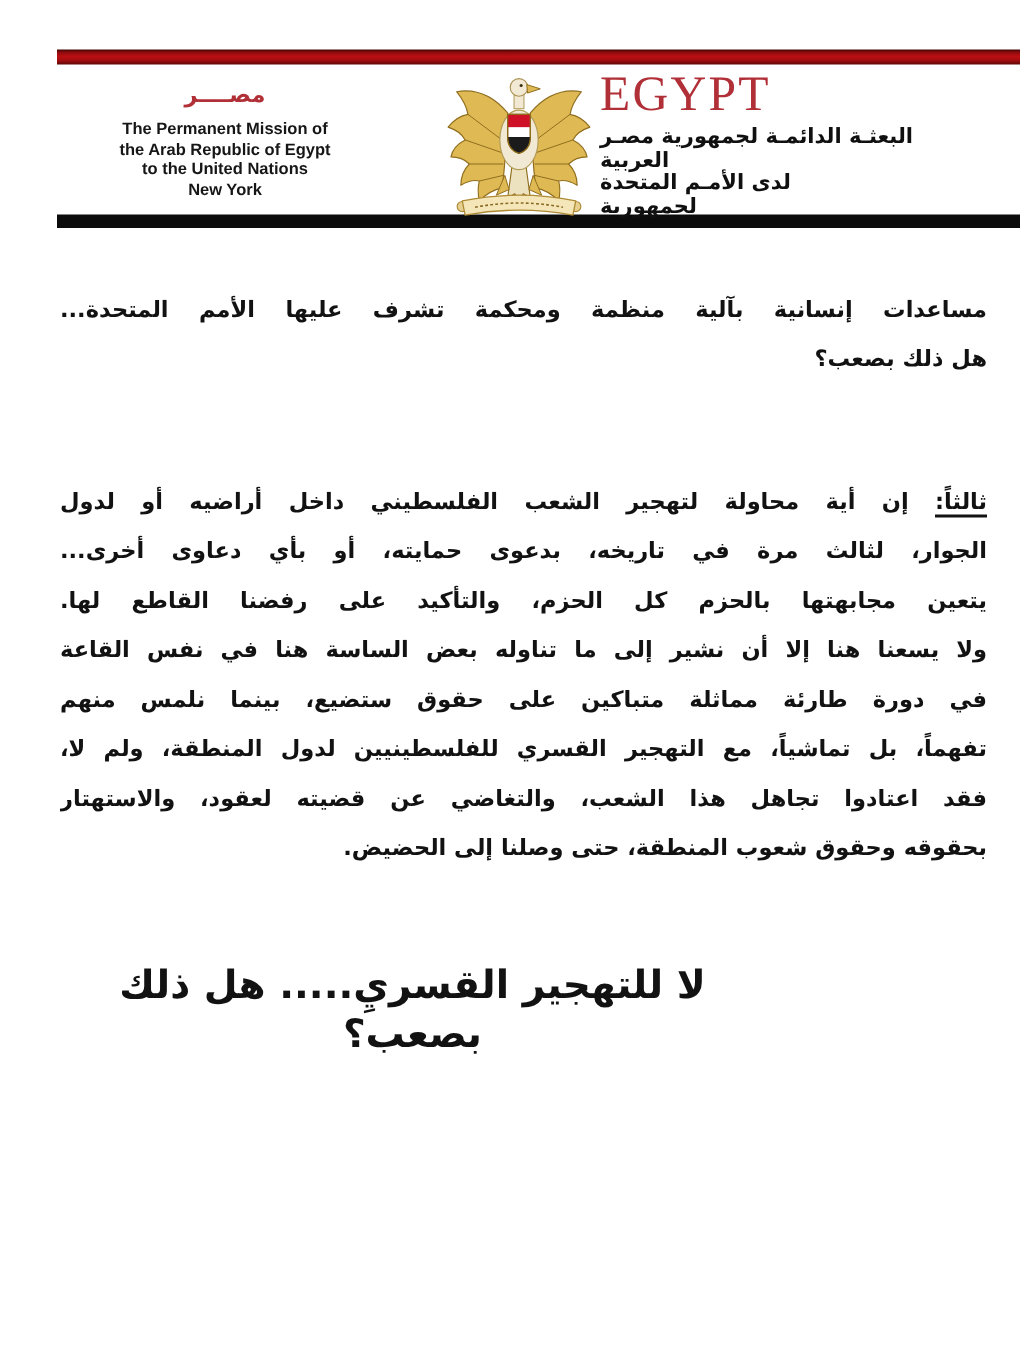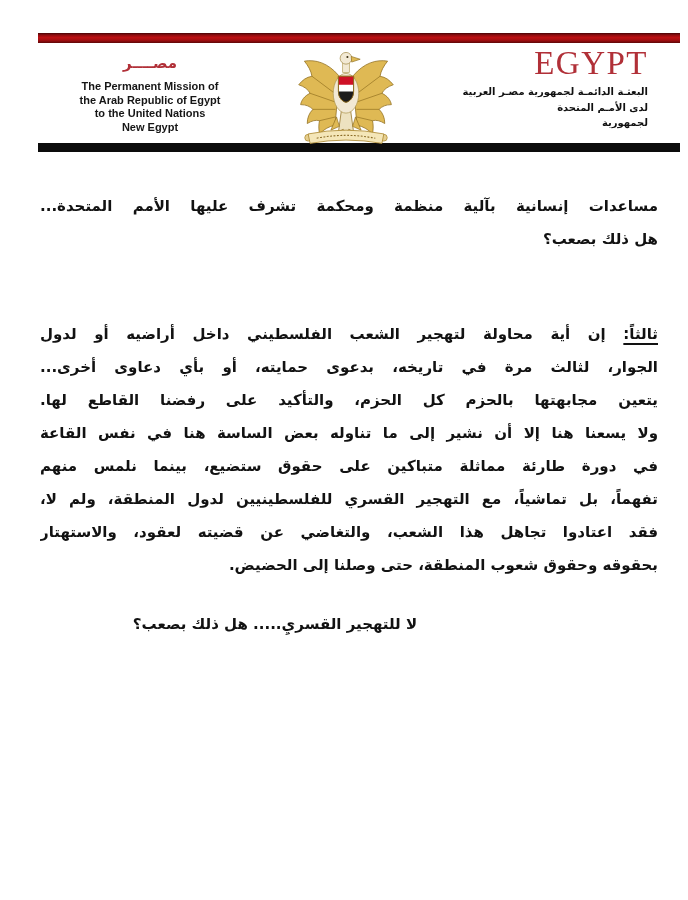--- a/index.html
+++ b/index.html
@@ -13,49 +13,49 @@
     top:33px;height:10px;
     background:linear-gradient(180deg,#450406 0%,#8e0b0e 20%,#bb0f12 45%,#a30d10 72%,#5d0708 100%);
   }
   .black-bar{top:143px;height:9px;background:#0c0c0c;}
 
   .header-left{position:absolute;left:52px;top:50px;width:196px;text-align:center;}
   .country-ar{color:var(--title_red,#B13038);font-size:15px;line-height:27px;font-weight:700;direction:rtl;}
   .mission-en{margin-top:3px;font-family:"Liberation Sans",sans-serif;font-weight:700;
     font-size:11px;line-height:13.5px;color:#161616;}
 
-  .header-right{position:absolute;left:412px;top:44px;width:236px;text-align:right;}
+  .header-right{position:absolute;left:400px;top:44px;width:236px;text-align:left;}
   .country-en{font-family:"Liberation Serif",serif;color:var(--title_red,#B13038);
     font-size:33px;line-height:38px;letter-spacing:1.5px;}
-  .mission-ar{margin-top:2px;direction:rtl;font-weight:700;font-size:10px;line-height:15.5px;color:#101010;}
+  .mission-ar{margin-top:2px;direction:rtl;font-weight:700;font-size:14px;line-height:15.5px;color:#101010;}
 
   .emblem-wrap{position:absolute;left:294px;top:46px;width:104px;height:104px;}
   .emblem-wrap svg{width:100%;height:100%;display:block;}
 
   .body-text{position:absolute;left:40px;top:190px;width:618px;direction:rtl;font-weight:700;color:#121212;}
   .line{font-size:15px;line-height:33px;height:33px;text-align:right;overflow:hidden;}
   .line.full{text-align-last:justify;}
   .p2{margin-top:62px;}
   .u{text-decoration:underline;text-decoration-thickness:2px;text-underline-offset:4px;text-align:center;}
-  .p3{margin-top:26px;font-size:15px;line-height:33px;height:33px;
+  .p3{margin-top:59px;font-size:26px;line-height:33px;height:33px;
     text-align:center;padding-right:148px;font-weight:700;}
 </style>
 </head>
 <body>
 
 <div class="bar red-bar"></div>
 <div class="bar black-bar"></div>
 
 <div class="header-left">
   <div class="country-ar">مصــــر</div>
   <div class="mission-en">
     <div>The Permanent Mission of</div>
     <div>the Arab Republic of Egypt</div>
     <div>to the United Nations</div>
-    <div>New Egypt</div>
+    <div>New York</div>
   </div>
 </div>
 
 <div class="emblem-wrap">
   <svg viewBox="0 0 110 104" xmlns="http://www.w3.org/2000/svg">
 
     <g fill="var(--emblem_gold,#DFB954)" stroke="var(--emblem_gold_dark,#8F6D1D)" stroke-width="0.8" stroke-linejoin="round">
       <path d="M47,28 C36,15 23,11 11,13 C15,18 18,23 19,29
                C13,30 9,33 5,38 C11,40 15,43 17,47
                C11,50 8,54 7,59 C13,59 17,61 20,64

